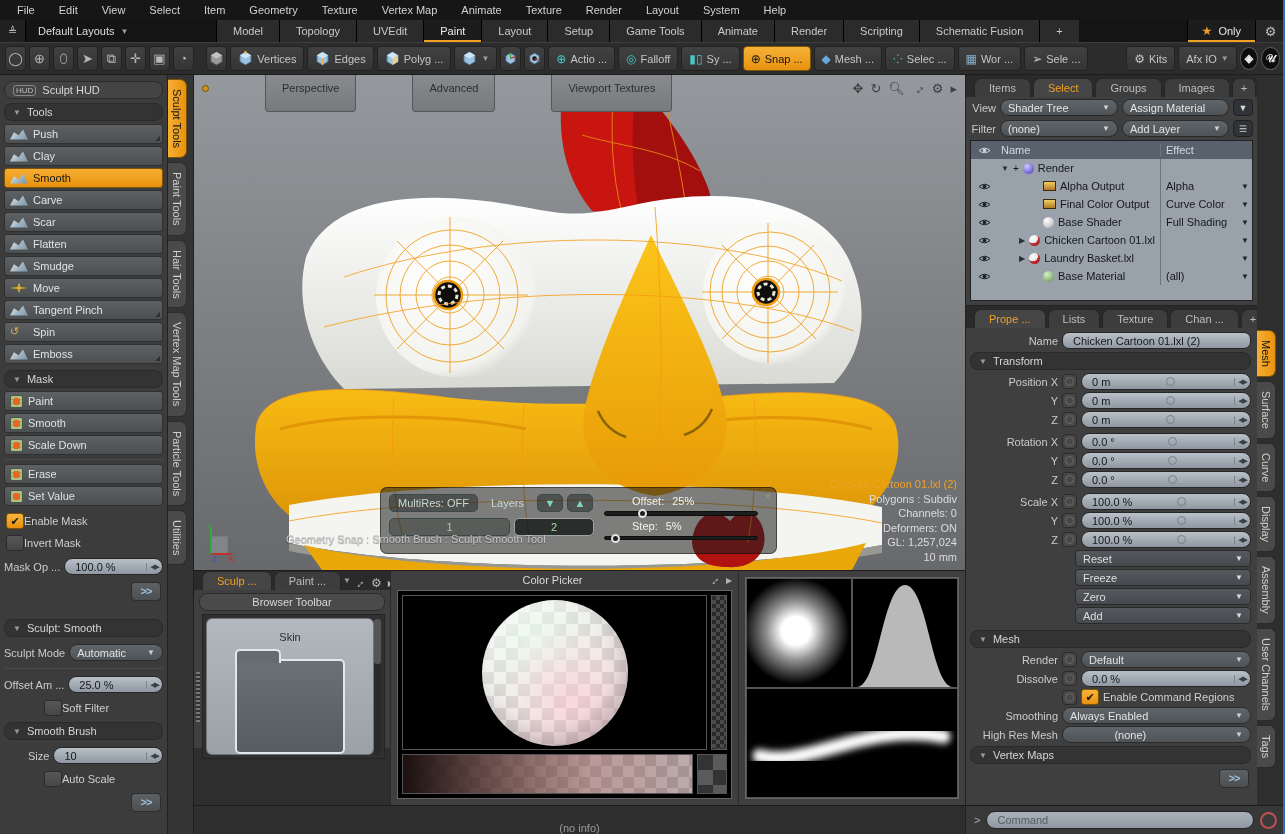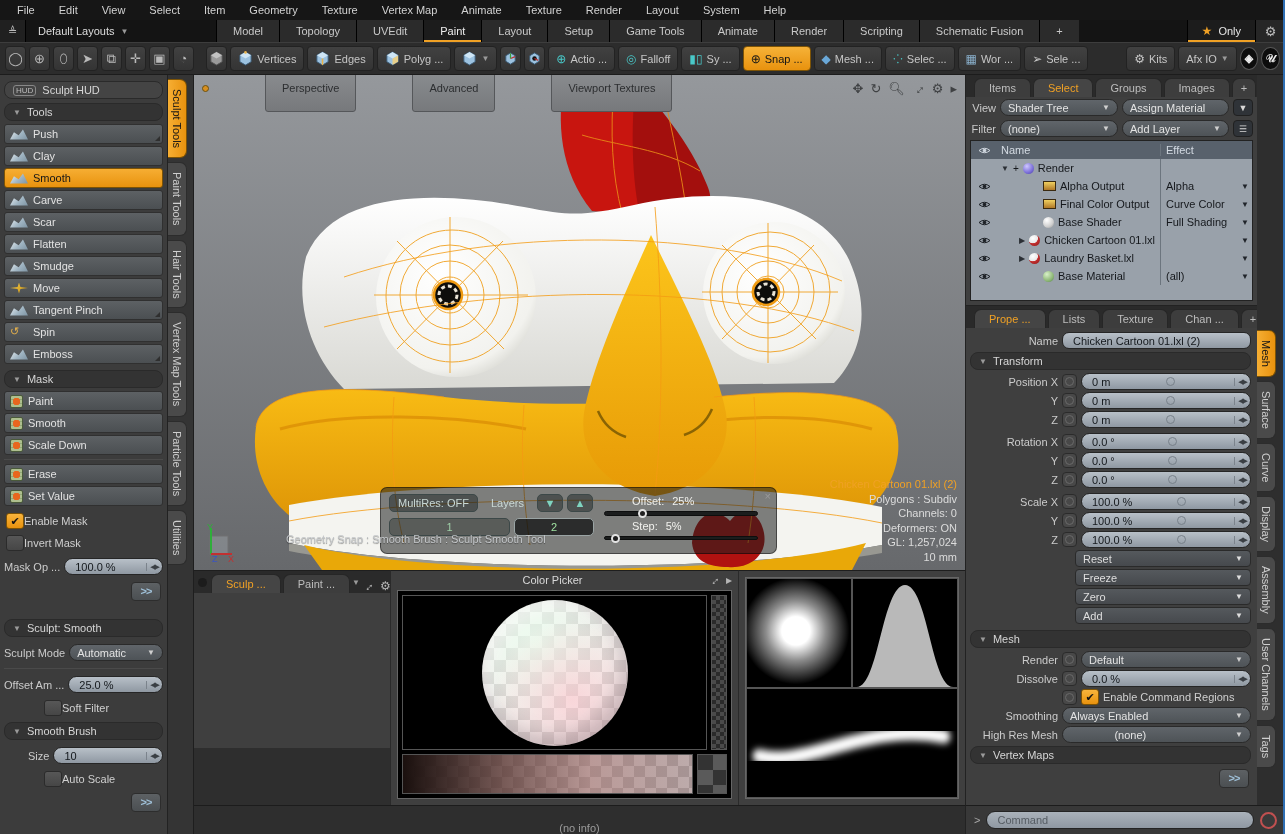--- a/index.html
+++ b/index.html
@@ -114,21 +114,21 @@
   #props{left:965px;top:305px;width:292px;height:500px;background:#3f3f3f;border-left:1px solid #222;border-top:1px solid #222;display:flex;flex-direction:column;}
   .pbody{flex:1;padding:3px 6px 0 4px;display:flex;flex-direction:column;overflow:hidden;}
   .prow{display:flex;align-items:center;gap:4px;margin:1px 0;}
   .plbl{width:88px;text-align:right;color:#cbcbcb;flex:0 0 auto;white-space:nowrap;}
   .dotb{width:15px;height:15px;border-radius:4px;background:#484848;border:1px solid #2b2b2b;flex:0 0 auto;display:flex;align-items:center;justify-content:center;}
   .dotb::after{content:"";width:7px;height:7px;border-radius:50%;border:1px solid #6a6a6a;}
   .fld .oc{width:9px;height:9px;border-radius:50%;border:1px solid #78818a;margin-left:auto;margin-right:3px;}
   .actdd{width:176px;margin-left:auto;display:flex;align-items:center;background:linear-gradient(#55595d,#46494d);border:1px solid #2a2a2a;border-radius:4px;height:17px;padding:0 7px;color:#dedede;margin-top:1px;margin-bottom:1px;}
   .actdd .car{margin-left:auto;font-size:8px;}
   
-  #browser{left:194px;top:570px;width:196px;height:178px;background:#3f3f3f;border-top:1px solid #1e1e1e;display:flex;flex-direction:row;}
+  #browser{left:194px;top:570px;width:196px;height:178px;background:#3f3f3f;border-top:1px solid #1e1e1e;display:flex;flex-direction:column;}
   .btoolbar{margin:3px 5px;background:#4a4a4a;border:1px solid #2c2c2c;border-radius:8px;text-align:center;color:#d8d8d8;padding:2px 0;}
   .bwell{flex:1;margin:0 5px 5px 8px;background:#303030;border:1px solid #242424;position:relative;display:flex;}
   .handle{position:absolute;left:-7px;top:40%;width:4px;height:50px;background:repeating-linear-gradient(#777 0 2px,#303030 2px 4px);}
   .tile{flex:1;margin:3px 10px 3px 3px;background:linear-gradient(#b2b8be,#9aa1a7);border-radius:6px;border:1px solid #6e747a;display:flex;flex-direction:column;align-items:center;padding-top:12px;color:#2c2f33;}
   .folder{width:110px;height:95px;margin-top:16px;background:linear-gradient(#6a7176,#565d62);border:2px solid #e3e7ea;border-radius:5px;position:relative;}
   .folder::before{content:"";position:absolute;left:-2px;top:-12px;width:42px;height:12px;background:#656c71;border:2px solid #e3e7ea;border-bottom:none;border-radius:5px 5px 0 0;}
   .bscroll{position:absolute;right:3px;top:4px;bottom:4px;width:7px;background:#2a2a2a;border-radius:3px;}
   .bscroll::after{content:"";position:absolute;top:0;height:45px;width:7px;background:#555;border-radius:3px;}
   #picker{left:390px;top:570px;width:348px;height:235px;background:#3f3f3f;border-top:1px solid #1e1e1e;border-left:1px solid #2a2a2a;display:flex;flex-direction:column;}
   .pickhead{display:flex;align-items:center;background:#3f3f3f;padding:2px 6px;color:#d8d8d8;}

